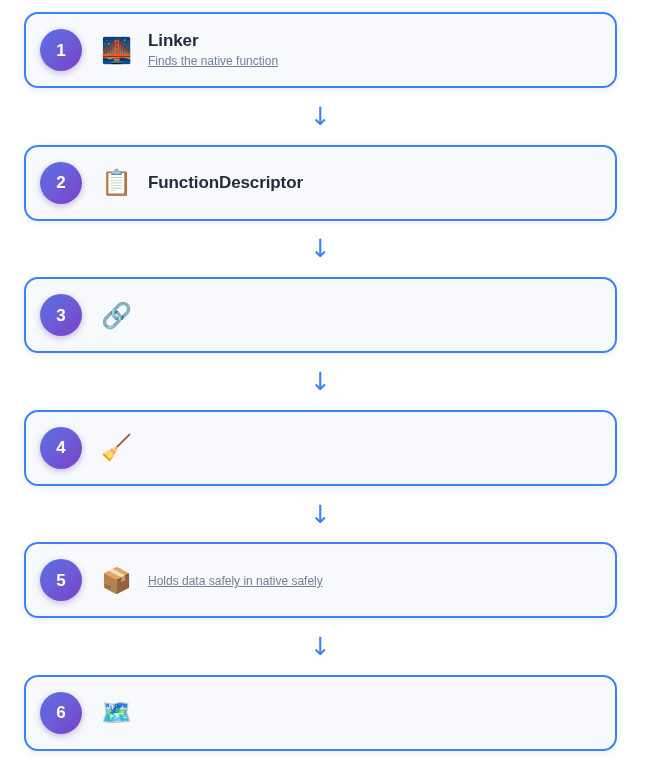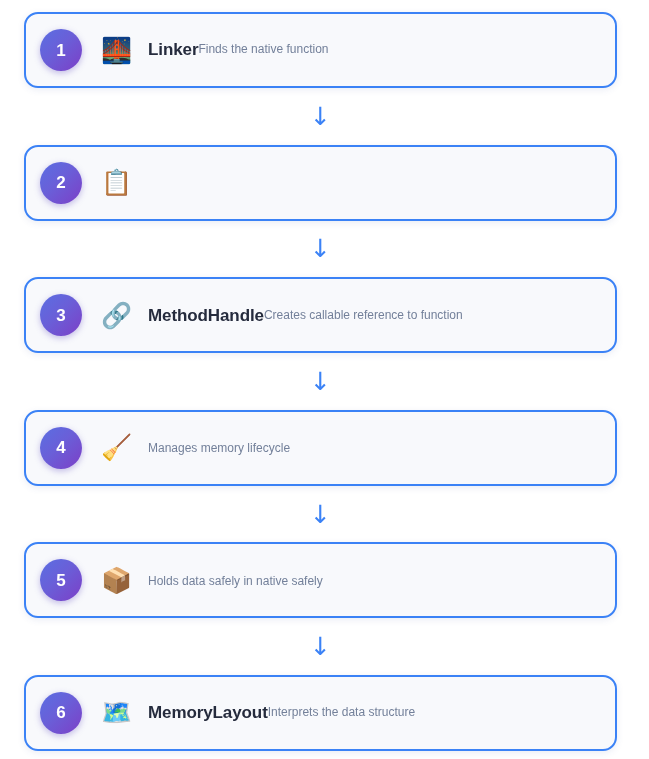--- a/index.html
+++ b/index.html
@@ -61,38 +61,39 @@
     margin-left: 18px;
     font-size: 25px;
     line-height: 1;
     text-align: center;
     font-family: "DejaVu Sans", sans-serif;
   }
 
   .step-text {
     margin-left: 14px;
     display: flex;
-    flex-direction: row;
+    flex-direction: column;
     justify-content: center;
     min-width: 0;
   }
 
   .step-title {
     font-size: 17px;
     font-weight: bold;
     color: #252b3d;
     letter-spacing: -0.1px;
     line-height: 1.25;
   }
 
   .step-sub {
     margin-top: 3px;
     font-size: 12px;
     color: #73809a;
     line-height: 1.3;
+    text-decoration: underline;
   }
 
   .arrow-row {
     flex: 1 1 auto;
     display: flex;
     align-items: center;
     justify-content: center;
     margin-right: 16px;
     min-height: 30px;
   }
@@ -120,45 +121,41 @@
   </div>
 
   <div class="arrow-row">
     <span class="arrow-glyph">↓</span>
   </div>
 
   <div class="step-card">
     <div class="badge">2</div>
     <div class="step-emoji">📋</div>
     <div class="step-text">
+      <div class="step-title">FunctionDescriptor</div>
     </div>
   </div>
 
   <div class="arrow-row">
     <span class="arrow-glyph">↓</span>
   </div>
 
   <div class="step-card">
     <div class="badge">3</div>
     <div class="step-emoji">🔗</div>
-    <div class="step-text">
-      <div class="step-title">MethodHandle</div>
-      <div class="step-sub">Creates callable reference to function</div>
-    </div>
   </div>
 
   <div class="arrow-row">
     <span class="arrow-glyph">↓</span>
   </div>
 
   <div class="step-card">
     <div class="badge">4</div>
     <div class="step-emoji">🧹</div>
     <div class="step-text">
-      <div class="step-sub">Manages memory lifecycle</div>
     </div>
   </div>
 
   <div class="arrow-row">
     <span class="arrow-glyph">↓</span>
   </div>
 
   <div class="step-card">
     <div class="badge">5</div>
     <div class="step-emoji">📦</div>
@@ -167,19 +164,15 @@
     </div>
   </div>
 
   <div class="arrow-row">
     <span class="arrow-glyph">↓</span>
   </div>
 
   <div class="step-card">
     <div class="badge">6</div>
     <div class="step-emoji">🗺️</div>
-    <div class="step-text">
-      <div class="step-title">MemoryLayout</div>
-      <div class="step-sub">Interprets the data structure</div>
-    </div>
   </div>
 
 </div>
 
 </body></html>

